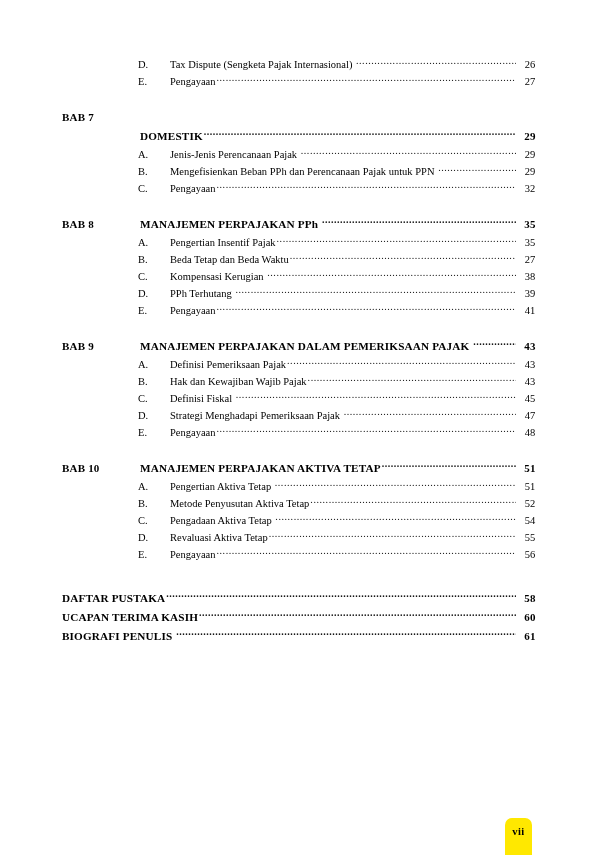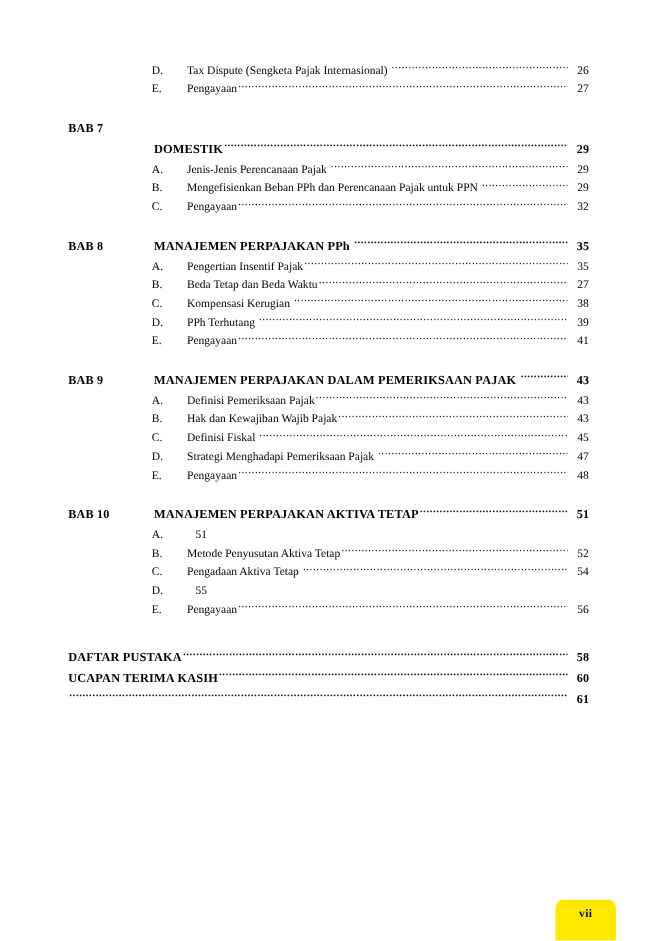--- a/index.html
+++ b/index.html
@@ -140,21 +140,21 @@
   .row.back .leader::after {
     font-weight: bold;
     letter-spacing: .5px;
   }
 
   
   .page-tab {
     position: absolute;
     left: 505px;
     top: 818px;
-    width: 55px;
+    width: 27px;
     height: 37px;
     background: #ffe800;
     border-radius: 7px 7px 0 0;
     display: flex;
     align-items: flex-start;
     justify-content: center;
   }
   .page-tab span {
     font-weight: bold;
     font-size: 10.5px;
@@ -331,40 +331,48 @@
           <div class="row chapter">
             <div class="bab">BAB 10</div>
             <div class="title-wrap">
               <div class="title">MANAJEMEN PERPAJAKAN AKTIVA TETAP</div>
               <div class="leader"></div>
             </div>
             <div class="pageno">51</div>
           </div>
           <div class="row sub">
             <div class="letter">A.</div>
+            <div class="title-wrap">
+              <div class="title">Pengertian Aktiva Tetap </div>
+              <div class="leader"></div>
+            </div>
             <div class="pageno">51</div>
           </div>
           <div class="row sub">
             <div class="letter">B.</div>
             <div class="title-wrap">
               <div class="title">Metode Penyusutan Aktiva Tetap</div>
               <div class="leader"></div>
             </div>
             <div class="pageno">52</div>
           </div>
           <div class="row sub">
             <div class="letter">C.</div>
             <div class="title-wrap">
               <div class="title">Pengadaan Aktiva Tetap </div>
               <div class="leader"></div>
             </div>
             <div class="pageno">54</div>
           </div>
           <div class="row sub">
             <div class="letter">D.</div>
+            <div class="title-wrap">
+              <div class="title">Revaluasi Aktiva Tetap</div>
+              <div class="leader"></div>
+            </div>
             <div class="pageno">55</div>
           </div>
           <div class="row sub">
             <div class="letter">E.</div>
             <div class="title-wrap">
               <div class="title">Pengayaan</div>
               <div class="leader"></div>
             </div>
             <div class="pageno">56</div>
           </div>
@@ -381,20 +389,21 @@
         </div>
         <div class="row back">
           <div class="title-wrap">
             <div class="title">UCAPAN TERIMA KASIH</div>
             <div class="leader"></div>
           </div>
           <div class="pageno">60</div>
         </div>
         <div class="row back">
           <div class="title-wrap">
+            <div class="title">BIOGRAFI PENULIS </div>
             <div class="leader"></div>
           </div>
           <div class="pageno">61</div>
         </div>
       </div>
 
   </div>
 
   <div class="page-tab" style="background: rgb(255, 232, 0);">
     <span>vii</span>

